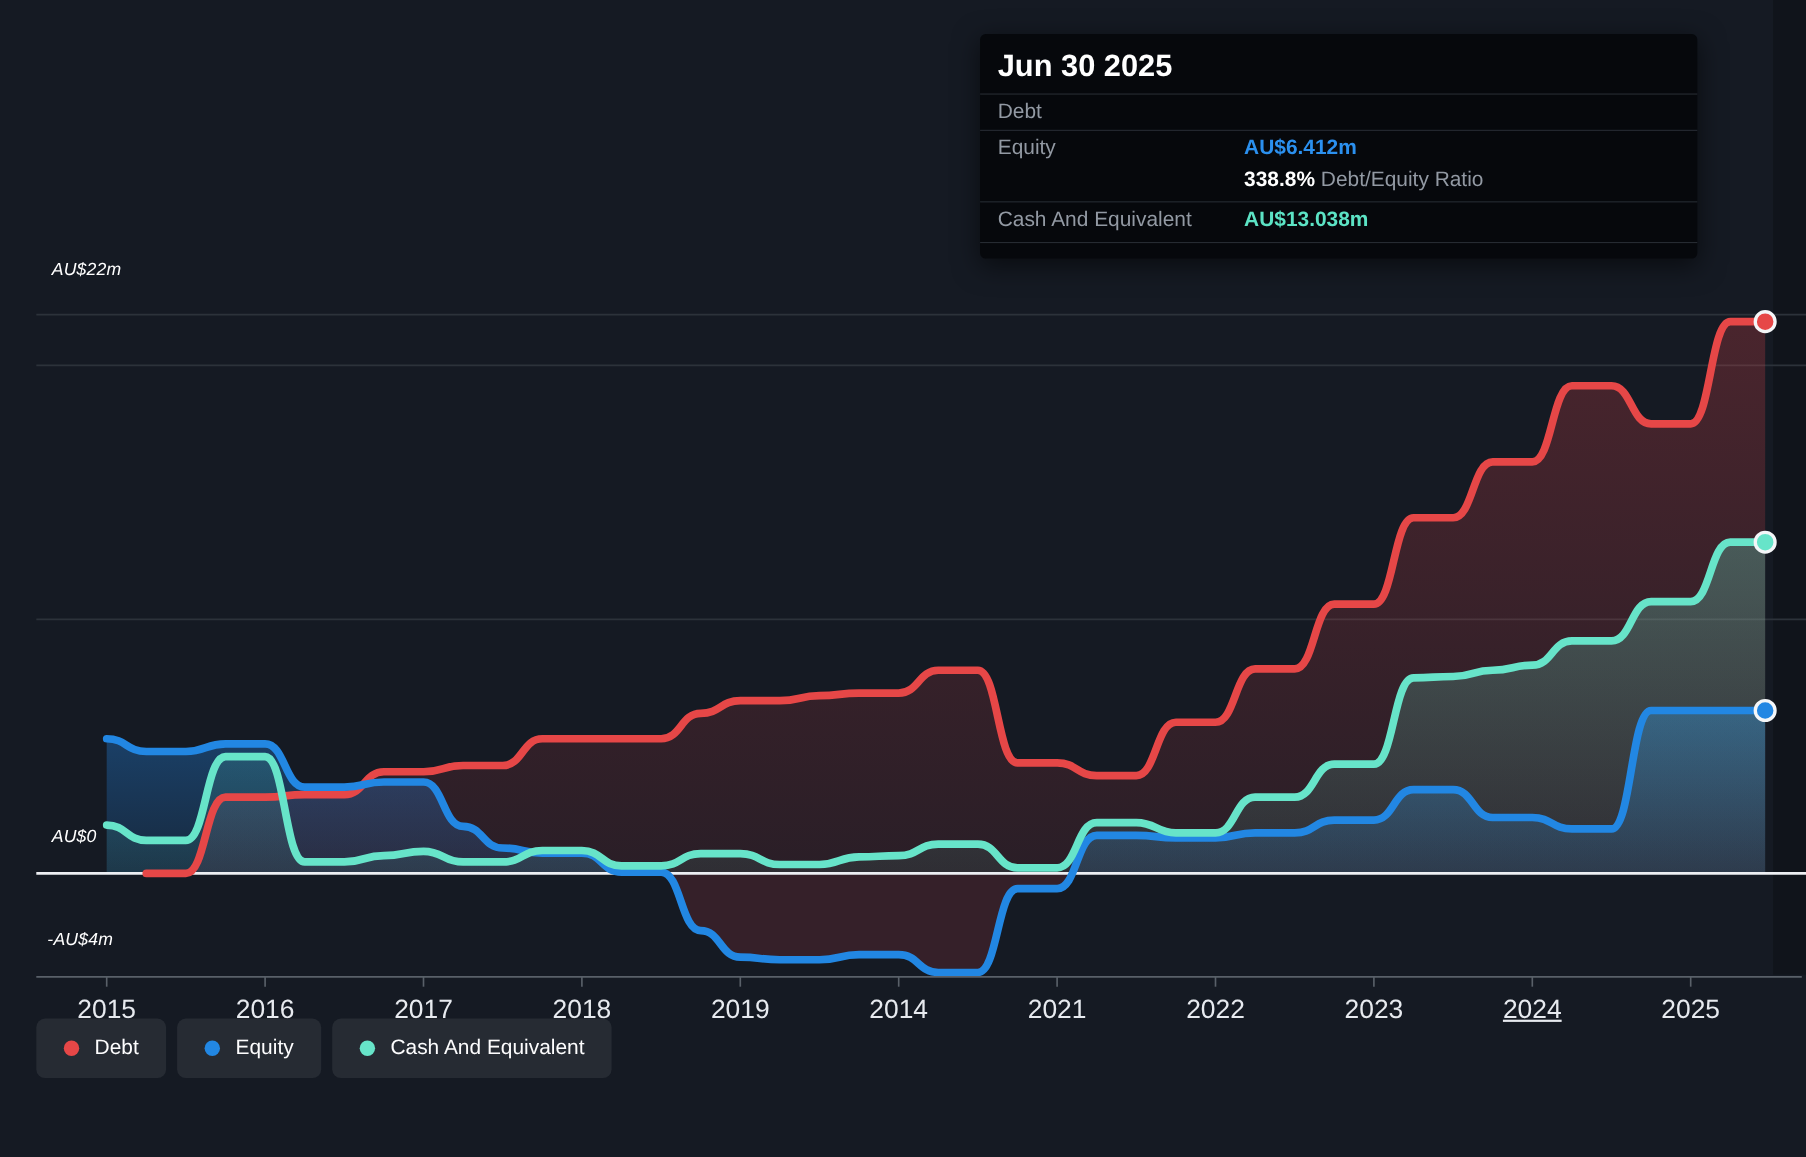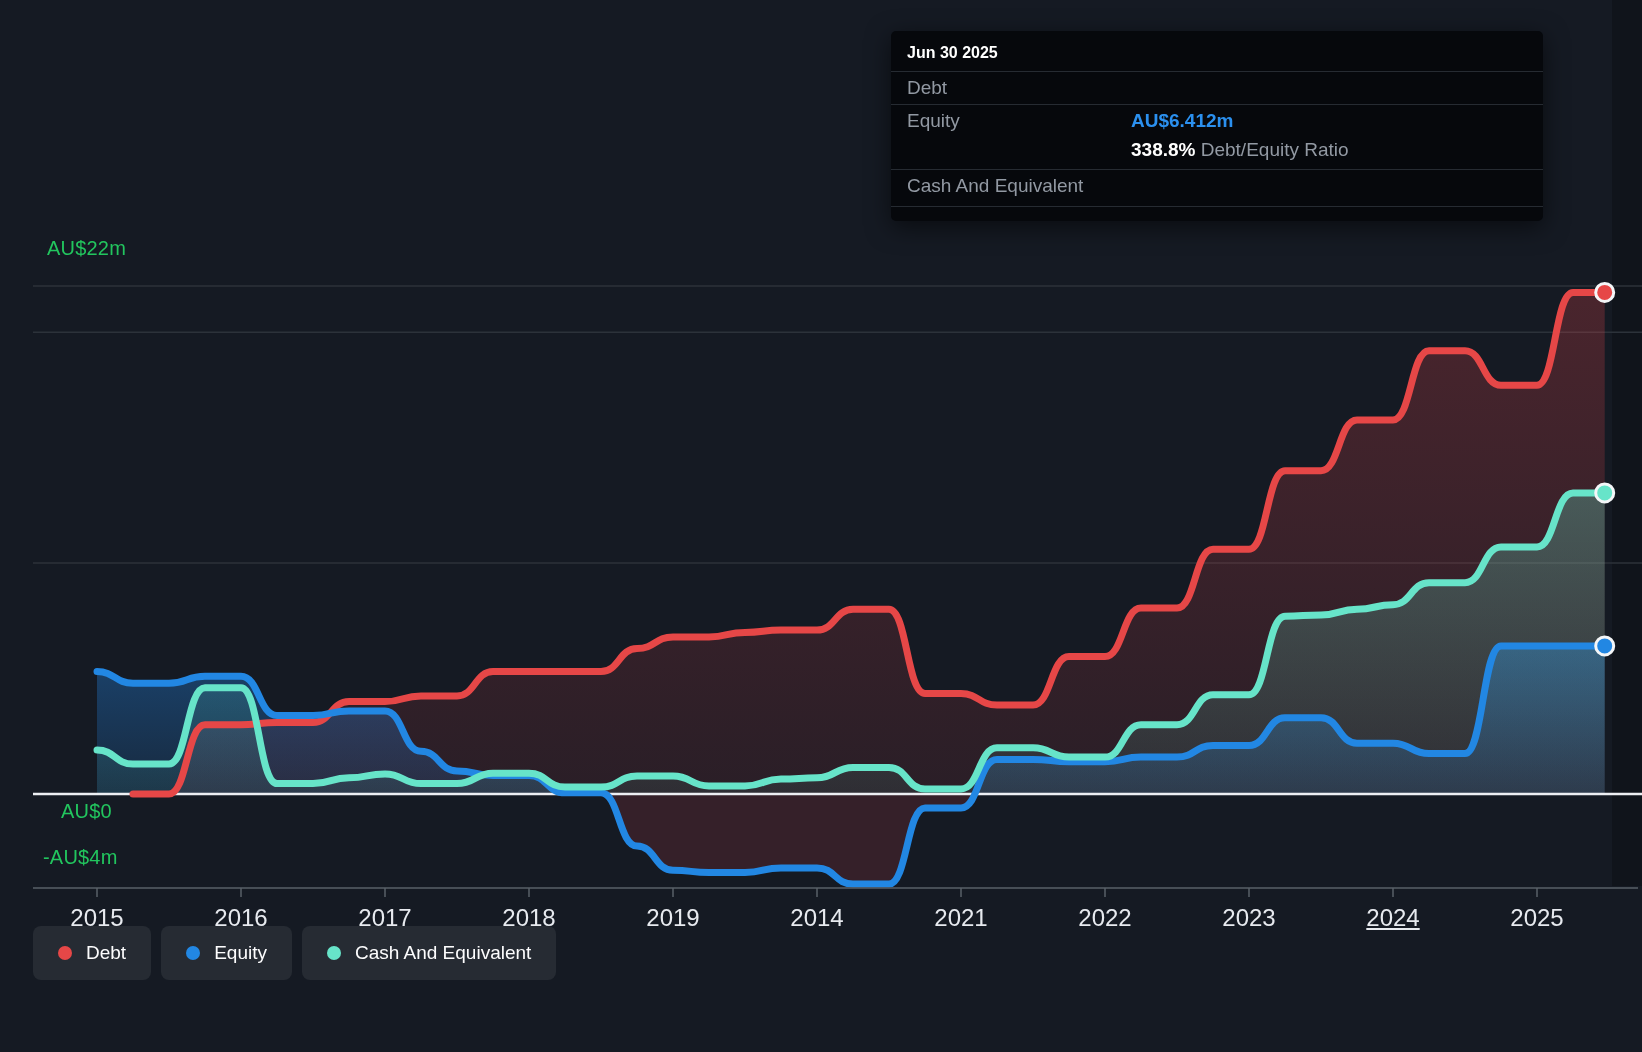--- a/index.html
+++ b/index.html
@@ -1,27 +1,27 @@
 <!DOCTYPE html>
 <html><head>
 <meta charset="utf-8">
 <style>
   html,body{margin:0;padding:0;background:#151a23;}
   #app{position:relative;width:1642px;height:1052px;background:#151a23;overflow:hidden;
        font-family:"Liberation Sans", sans-serif;}
   #chart-svg{position:absolute;left:0;top:0;}
 
-  .y-label{position:absolute;color:#22c55e;font-size:20px;letter-spacing:.2px;}
+  .y-label{position:absolute;color:#ffffff;font-size:16px;letter-spacing:.2px;font-style:italic;}
   .x-label{position:absolute;width:100px;text-align:center;color:#e7eaef;font-size:24px;top:904px;}
 
   
   .tooltip{position:absolute;left:891px;top:31px;width:652px;background:#06080c;
            border-radius:5px;box-shadow:0 6px 24px rgba(0,0,0,.55);color:#fff;box-sizing:border-box;
            padding-bottom:14px;}
-  .tooltip .tt-title{font-size:16px;font-weight:700;padding:13px 24px 9px 16px;}
+  .tooltip .tt-title{font-size:28px;font-weight:700;padding:13px 24px 9px 16px;}
   .tt-row{display:grid;grid-template-columns:224px 1fr;align-items:center;
           padding:5px 16px;border-top:1px solid #262b32;min-height:22px;}
   .tt-row.no-line{border-top:none;padding-top:2px;padding-bottom:8px;}
   .tt-row.last{border-bottom:1px solid #262b32;padding-bottom:9px;}
   .tt-label{color:#9299a3;font-size:19px;}
   .tt-value{font-size:19px;font-weight:700;}
   .tt-ratio-label{color:#9299a3;font-weight:400;}
 
   
   .legend{position:absolute;left:33px;top:926px;display:flex;gap:10px;}
@@ -78,21 +78,21 @@
       <line x1="1105" x2="1105" y1="888" y2="897" stroke="#596069" stroke-width="1.5"></line>
       <line x1="1249" x2="1249" y1="888" y2="897" stroke="#596069" stroke-width="1.5"></line>
       <line x1="1393" x2="1393" y1="888" y2="897" stroke="#596069" stroke-width="1.5"></line>
       <line x1="1537" x2="1537" y1="888" y2="897" stroke="#596069" stroke-width="1.5"></line>
       <circle cx="1604.7" cy="292.4" r="9" fill="#e64747" stroke="#f4f6f8" stroke-width="3"></circle>
       <circle cx="1604.7" cy="492.9" r="9" fill="#67e4c9" stroke="#f4f6f8" stroke-width="3"></circle>
       <circle cx="1604.7" cy="645.9" r="9" fill="#2287e3" stroke="#f4f6f8" stroke-width="3"></circle>
     </svg>
 
   <span class="y-label" style="left:47px;top:237px;">AU$22m</span>
-  <span class="y-label" style="left:61px;top:752px;margin-top:48px;">AU$0</span>
+  <span class="y-label" style="left:47px;top:752px;">AU$0</span>
   <span class="y-label" style="left:43px;top:846px;">-AU$4m</span>
 
   <span class="x-label" style="left:47px;">2015</span>
   <span class="x-label" style="left:191px;">2016</span>
   <span class="x-label" style="left:335px;">2017</span>
   <span class="x-label" style="left:479px;">2018</span>
   <span class="x-label" style="left:623px;">2019</span>
   <span class="x-label" style="left:767px;">2014</span>
   <span class="x-label" style="left:911px;text-align:center;">2021</span>
   <span class="x-label" style="left:1055px;">2022</span>
@@ -111,20 +111,21 @@
     </div>
     <div class="tt-row no-line">
       <span class="tt-label"></span>
       <span class="tt-value">
         <span>338.8%</span>
         <span class="tt-ratio-label"> <span>Debt/Equity Ratio</span></span>
       </span>
     </div>
     <div class="tt-row last">
       <span class="tt-label">Cash And Equivalent</span>
+      <span class="tt-value" style="color: rgb(92, 227, 197);">AU$13.038m</span>
     </div>
   </div>
 
   <div class="legend">
     <div class="legend-pill">
       <span class="legend-dot" style="background: rgb(230, 71, 71);"></span>
       <span>Debt</span>
     </div>
     <div class="legend-pill">
       <span class="legend-dot" style="background: rgb(34, 135, 227);"></span>

